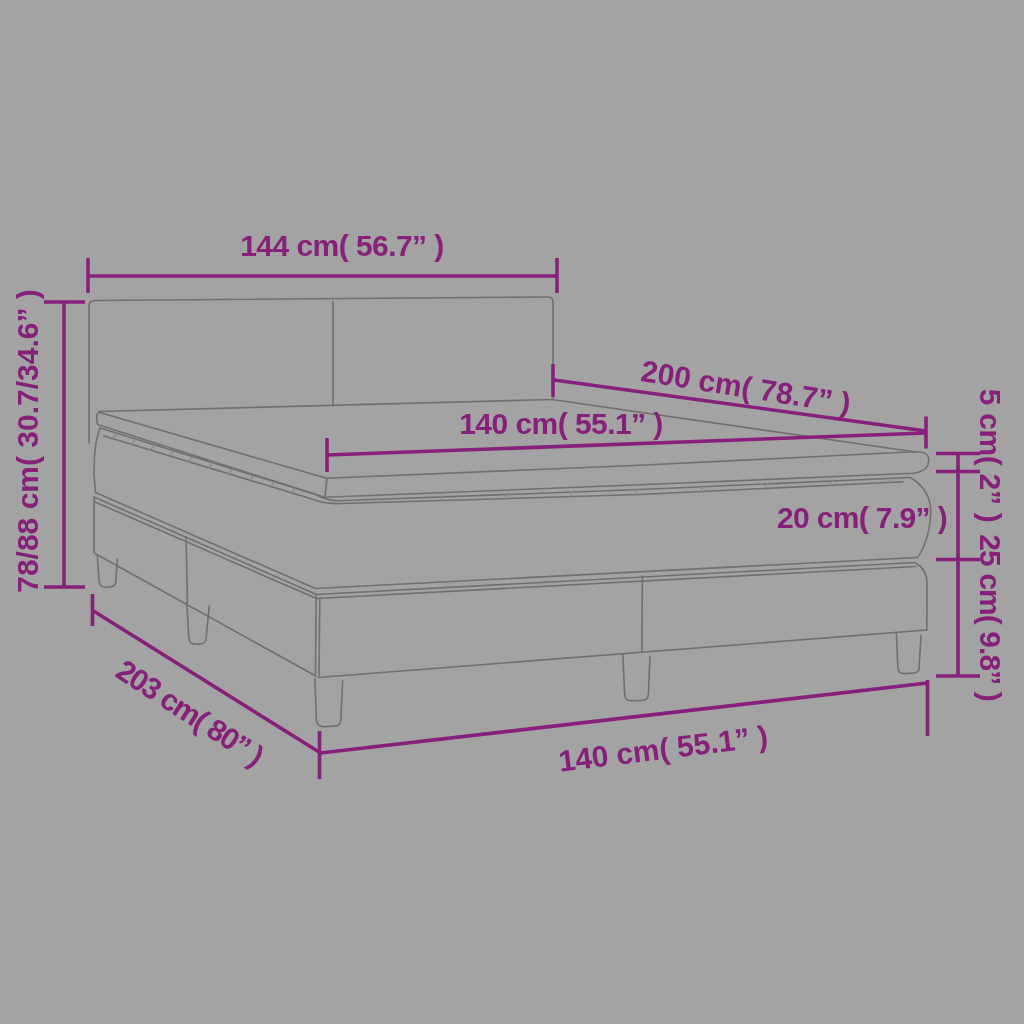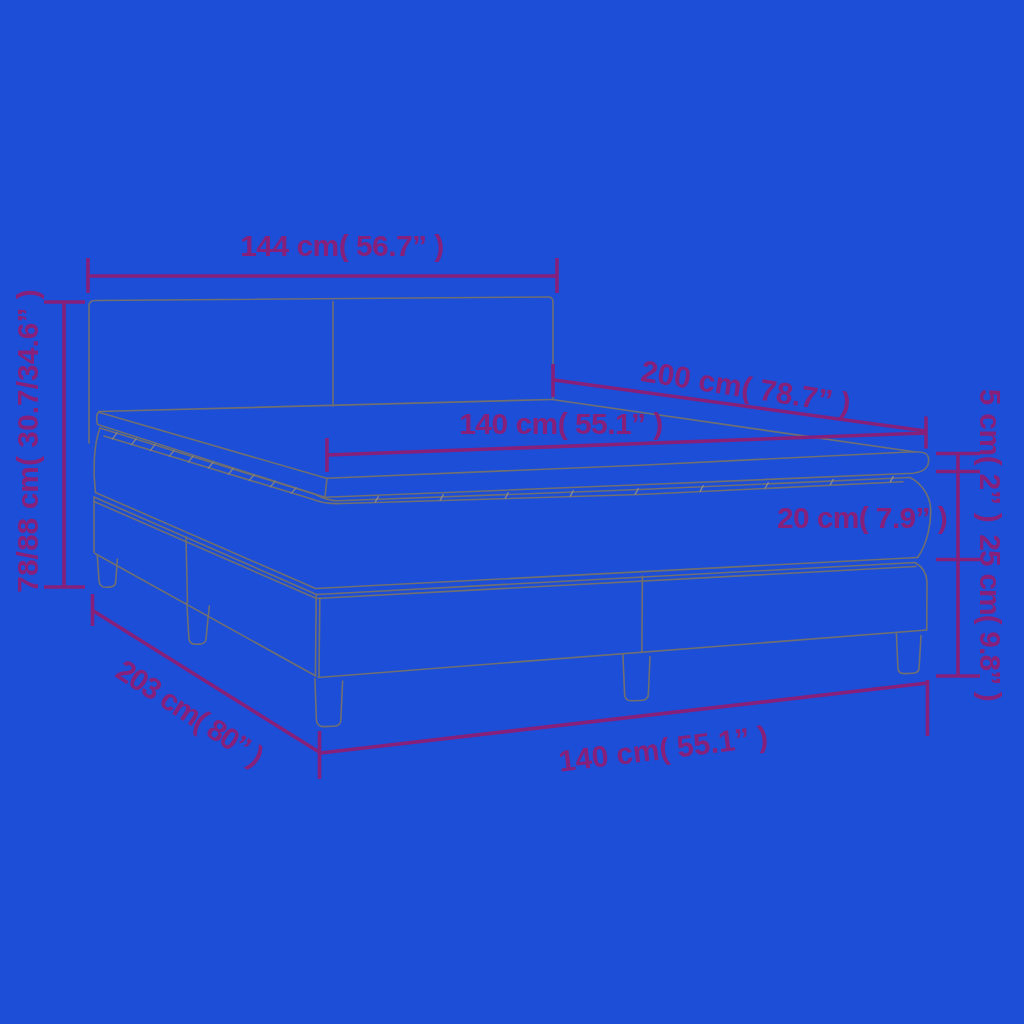--- a/index.html
+++ b/index.html
@@ -1,16 +1,16 @@
 <!DOCTYPE html>
 <html><head>
 <meta charset="utf-8">
 <style>
   html,body{margin:0;padding:0;background:#ffffff;}
-  .wrap{width:1024px;height:1024px;position:relative;overflow:hidden;background:#1d4ed8;}
+  .wrap{width:1024px;height:1024px;position:relative;overflow:hidden;background:#a3a3a3;}
   text{font-family:"Liberation Sans", sans-serif;font-weight:bold;fill:#87207a;}
 </style>
 </head>
 <body>
 <div class="wrap">
 <svg width="1024" height="1024" viewBox="0 0 1024 1024" xmlns="http://www.w3.org/2000/svg">
 
   <g stroke="#707070" stroke-width="1.6" fill="none" stroke-linecap="round" stroke-linejoin="round">
 
     <path d="M 89,443 L 89,306 Q 89,300.5 95,300.5 L 548,297 Q 553,297 553,302 L 553,398"></path>

